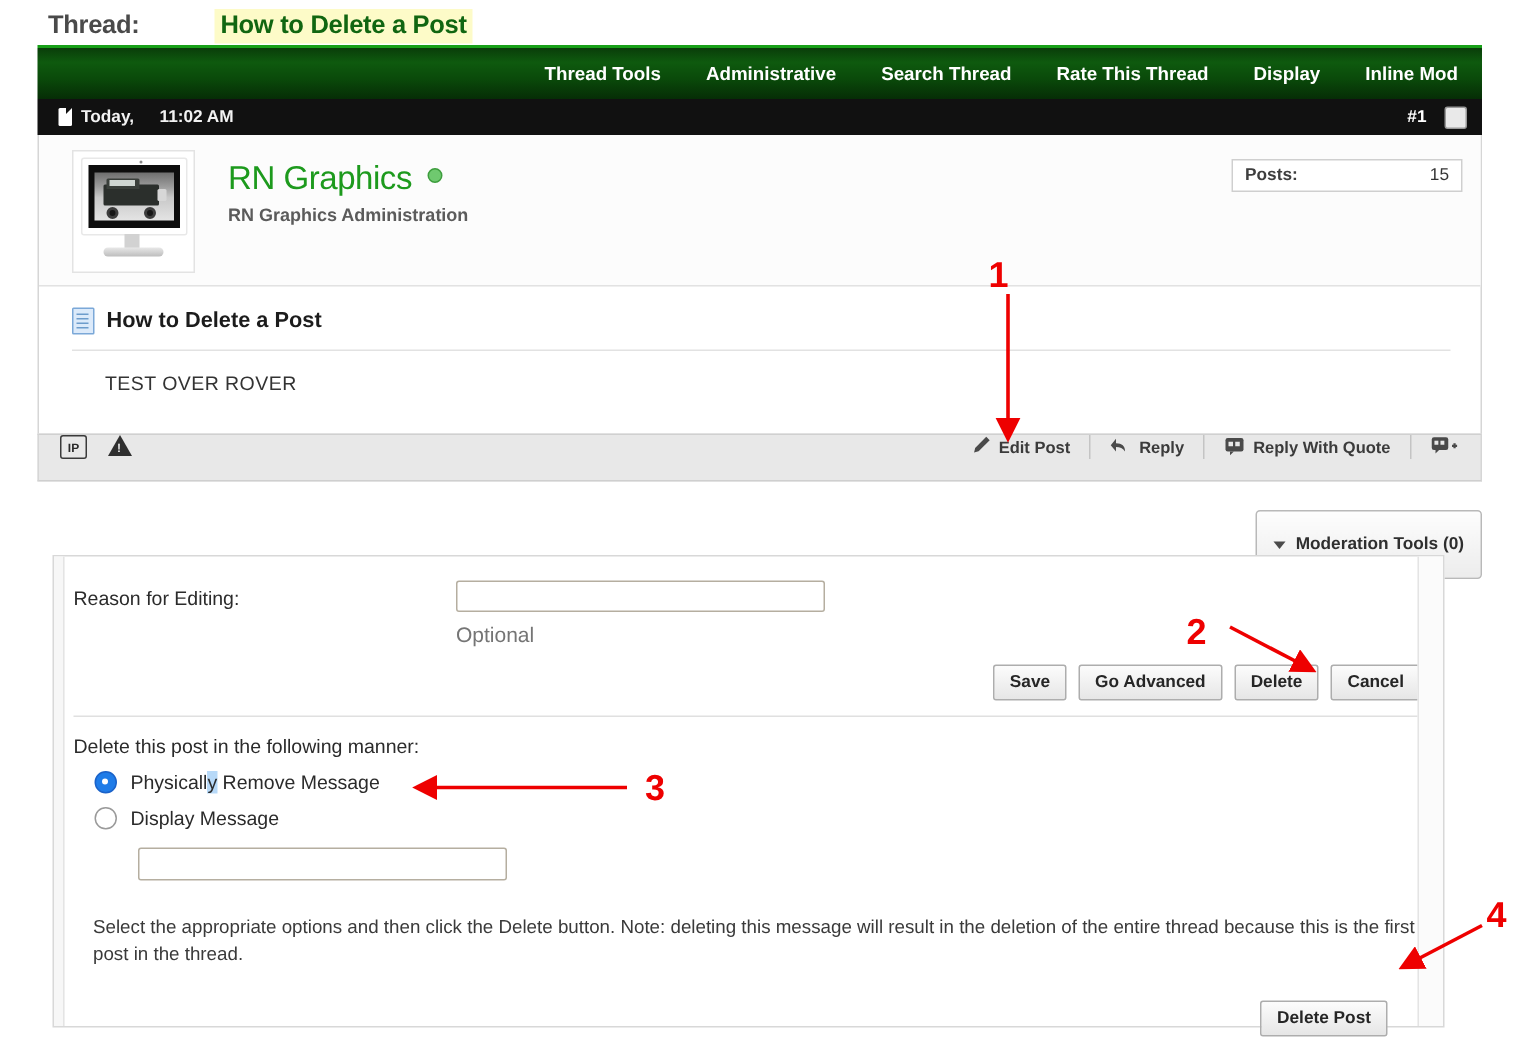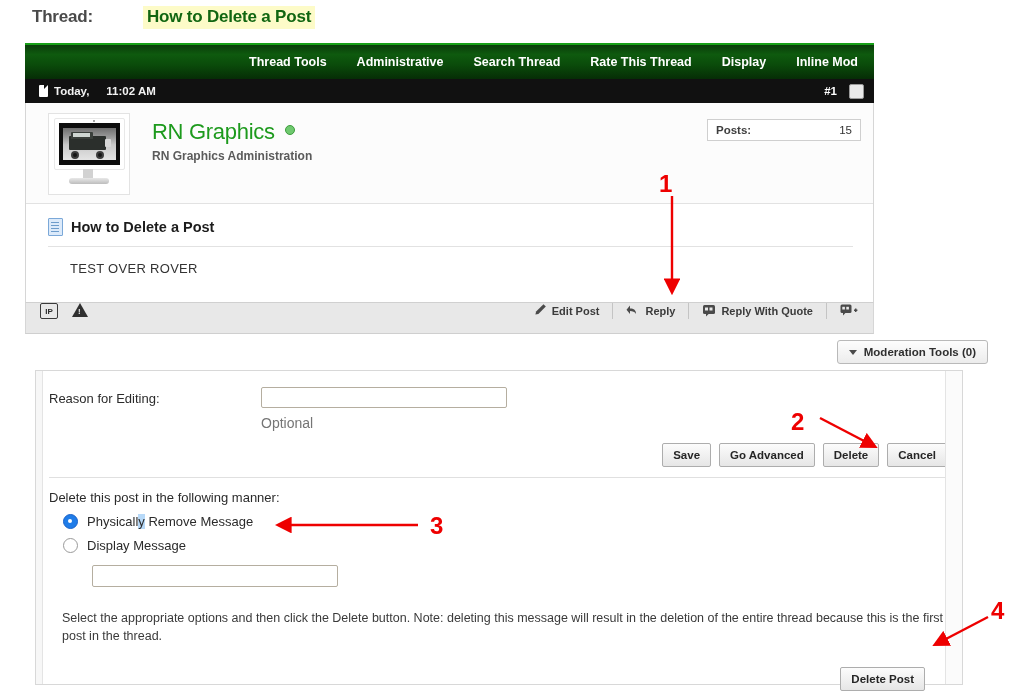--- a/index.html
+++ b/index.html
@@ -26,21 +26,21 @@
   .tt-value{
     margin-left:7px;
     font-size:17px;font-weight:bold;color:#116611;
     background:#fdfbc8;
     padding:1px 4px 2px 4px;
     letter-spacing:-.2px;
   }
 
   
   #post-block{
-    position:absolute;left:25px;top:43px;width:849px;
+    position:absolute;left:25px;top:30px;width:963px;
   }
   #green-nav{
     height:36px;
     background:linear-gradient(to bottom,#0a3d0a 0%,#0e5a0e 28%,#0a4a0a 60%,#062d06 100%);
     border-top:2px solid #18a018;
     display:flex;align-items:center;justify-content:flex-end;
     box-sizing:border-box;
   }
   .nav-item{
     color:#ffffff;font-weight:bold;font-size:12.5px;
@@ -211,21 +211,21 @@
     white-space:nowrap;
   }
   .tb-div{width:1px;height:16px;background:#c4c4c4;margin:0 13px;}
   .tb-ico{margin-right:5px;display:inline-block;}
 
   
   #modtools{
     position:absolute;right:25px;top:340px;
     border:1px solid #b9b9b9;border-radius:3px;
     background:linear-gradient(to bottom,#fdfdfd,#ececec);
-    padding:5px 11px;font-size:11.5px;font-weight:bold;color:#2f2f2f;
+    padding:16px 11px;font-size:11.5px;font-weight:bold;color:#2f2f2f;
     cursor:pointer;display:flex;align-items:center;
   }
   .caret-down{
     width:0;height:0;border-left:4px solid transparent;border-right:4px solid transparent;
     border-top:5px solid #4a4a4a;margin-right:7px;
   }
 
   
   #edit-panel{
     position:absolute;left:35px;top:370px;width:928px;height:315px;
@@ -233,20 +233,21 @@
     border:1px solid #d8d8d8;
     box-sizing:border-box;
   }
   #panel-scroll-left{
     position:absolute;left:0;top:0;width:6px;height:100%;
     background:#f7f7f7;border-right:1px solid #e4e4e4;
   }
   .reason-row{
     display:flex;align-items:flex-start;
     padding:16px 0 0 13px;
+    gap:43px;
   }
   .reason-label{font-size:13px;color:#2b2b2b;width:212px;padding-top:4px;}
   .reason-field{}
   .reason-input{
     width:246px;height:21px;
     border:1px solid #b5aea0;background:#ffffff;border-radius:2px;
     font-family:"Liberation Sans",sans-serif;font-size:12px;
     padding:0 4px;box-sizing:border-box;
   }
   .reason-optional{font-size:14px;color:#757575;margin-top:7px;}

